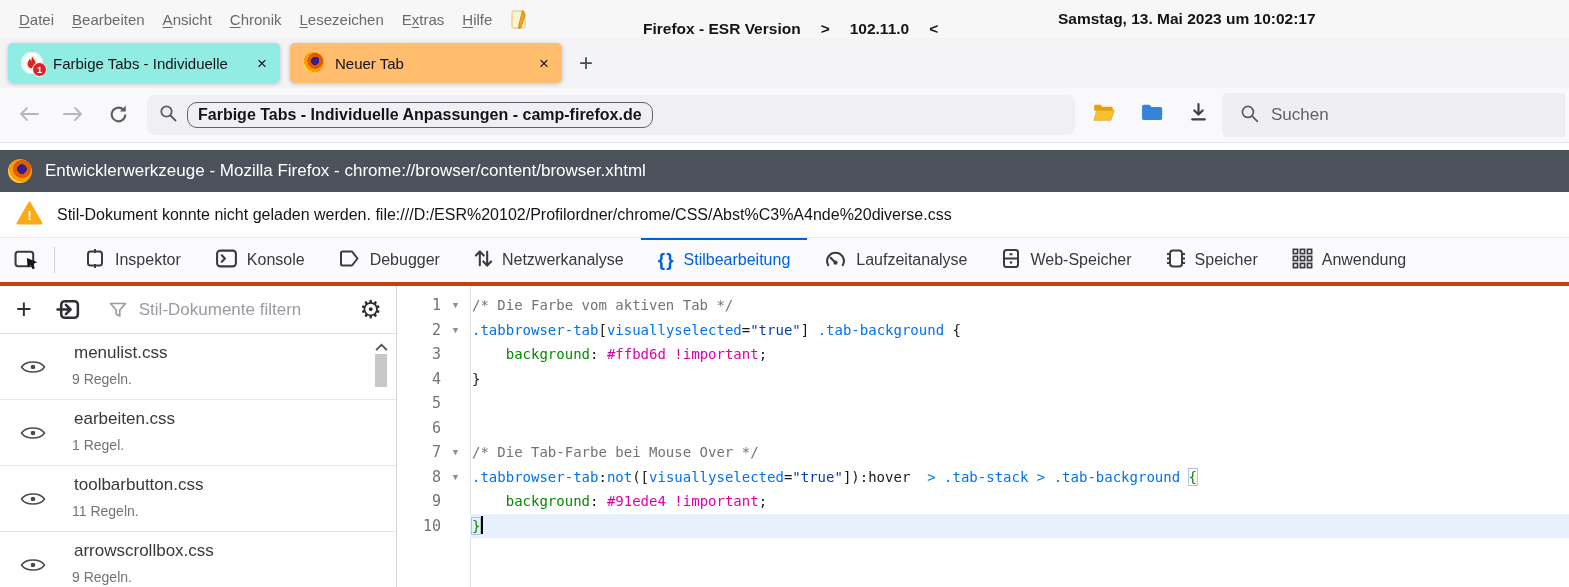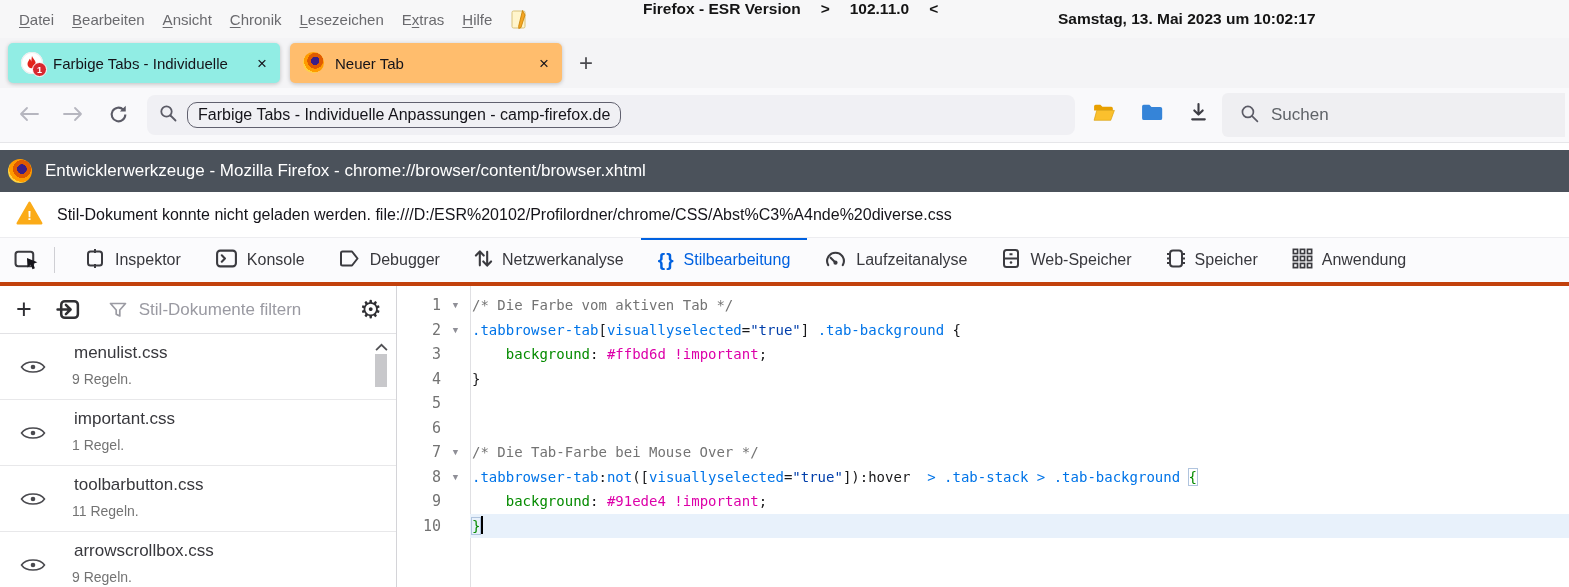--- a/index.html
+++ b/index.html
@@ -6,21 +6,21 @@
   body{width:1569px;height:587px;position:relative;overflow:hidden;background:#fff;
        font-family:"Liberation Sans",sans-serif;-webkit-font-smoothing:antialiased;}
 
   
   .menubar{position:absolute;top:0;left:0;right:0;height:38px;background:#f7f7f8;
            display:flex;align-items:center;}
   .menu-items{display:flex;align-items:center;padding-left:10px;}
   .menu-item{color:#6a6a6e;font-size:15px;padding:0 9px;white-space:nowrap;}
   .menu-item u{text-underline-offset:2px;}
   .notes-icon{margin-left:8px;display:inline-flex;}
-  .apptitle{position:absolute;left:643px;top:0;height:38px;display:flex;align-items:flex-start;
+  .apptitle{position:absolute;left:643px;top:0;height:38px;display:flex;align-items:flex-end;
             gap:20px;font-size:15.5px;font-weight:600;color:#141414;}
   .datetime{position:absolute;left:1058px;top:0;height:38px;display:flex;align-items:center;
             font-size:15.5px;font-weight:600;color:#141414;}
 
   
   .tabstrip{position:absolute;top:38px;left:0;right:0;height:50px;background:#f4f4f6;
             border-bottom:1px solid #e3e3e6;}
   .tab{position:absolute;top:5px;height:40px;width:272px;border-radius:5px;
        display:flex;align-items:center;box-shadow:0 1px 4px rgba(0,0,0,.22);}
   .tab-favicon{margin-left:13px;display:inline-flex;position:relative;width:22px;height:22px;}
@@ -36,21 +36,21 @@
             background:#d7282f;color:#fff;font-size:9px;font-weight:700;display:flex;
             align-items:center;justify-content:center;border:1.5px solid #fff;}
 
   
   .navbar{position:absolute;top:88px;left:0;right:0;height:54px;background:#f9f9fb;
           border-bottom:1px solid #e6e6e9;}
   .nav-btn{position:absolute;top:17px;display:inline-flex;}
   .urlbar{position:absolute;left:147px;top:7px;width:928px;height:40px;background:#f0f0f4;
           border-radius:8px;display:flex;align-items:center;padding:0 12px;box-sizing:border-box;}
   .url-chip{border:1.5px solid #60606e;border-radius:10px;padding:3px 10px;font-size:16px;
-            color:#15141a;margin-left:10px;white-space:nowrap;}
+            color:#15141a;margin-left:10px;white-space:nowrap;font-weight:bold;}
   .toolbar-icon{position:absolute;top:14px;display:inline-flex;}
   .search{position:absolute;left:1222px;top:5px;right:4px;height:44px;background:#efeff2;
           border-radius:6px 0 0 6px;display:flex;align-items:center;padding-left:18px;gap:12px;}
   .search-ph{color:#5f6368;font-size:17px;}
 
   
   .titlebar{position:absolute;top:150px;left:0;right:0;height:42px;background:#4b525b;
             display:flex;align-items:center;gap:13px;padding-left:8px;color:#fff;font-size:17px;}
 
   
@@ -329,21 +329,21 @@
               <circle cx="13" cy="8" r="2.3" fill="#4a4a4f"></circle>
             </svg></span>
           <span class="sb-name">menulist.css</span>
           <span class="sb-count">9 Regeln.</span>
         </div>
         <div class="sb-item">
           <span class="sb-eye"><svg width="26" height="16" viewBox="0 0 26 16">
               <path d="M1.5 8C6 1.2 20 1.2 24.5 8 20 14.8 6 14.8 1.5 8Z" fill="none" stroke="#4a4a4f" stroke-width="1.5"></path>
               <circle cx="13" cy="8" r="2.3" fill="#4a4a4f"></circle>
             </svg></span>
-          <span class="sb-name">important.css</span>
+          <span class="sb-name">earbeiten.css</span>
           <span class="sb-count">1 Regel.</span>
         </div>
         <div class="sb-item">
           <span class="sb-eye"><svg width="26" height="16" viewBox="0 0 26 16">
               <path d="M1.5 8C6 1.2 20 1.2 24.5 8 20 14.8 6 14.8 1.5 8Z" fill="none" stroke="#4a4a4f" stroke-width="1.5"></path>
               <circle cx="13" cy="8" r="2.3" fill="#4a4a4f"></circle>
             </svg></span>
           <span class="sb-name">toolbarbutton.css</span>
           <span class="sb-count">11 Regeln.</span>
         </div>

